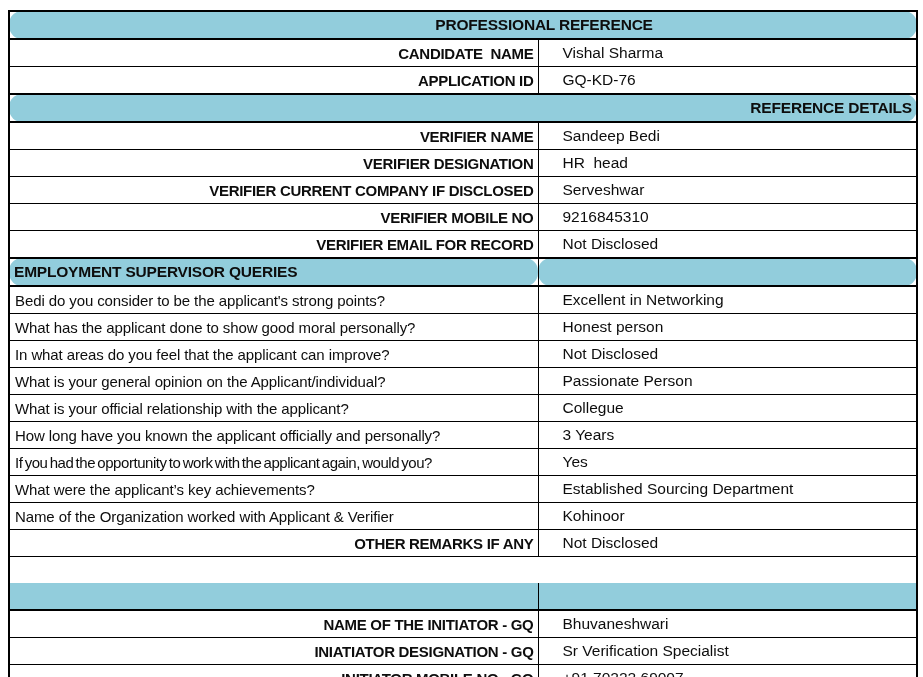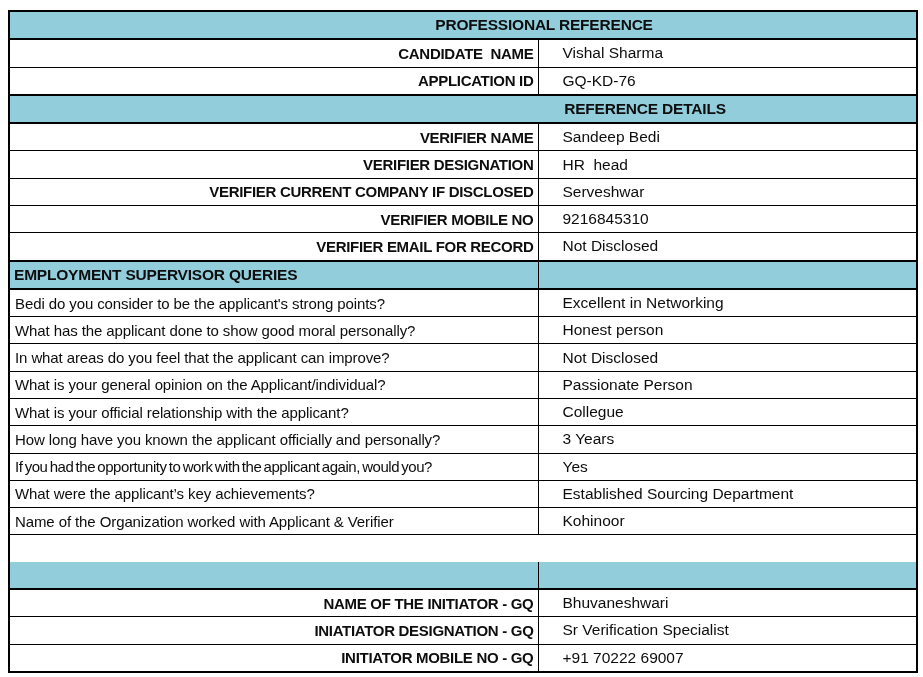--- a/index.html
+++ b/index.html
@@ -34,23 +34,24 @@
     height: 26px;
   }
   
   td.hdr {
     background: var(--section-bg);
     font-weight: bold;
     font-size: 15.5px;
     border-top-width: 2px;
     border-bottom-width: 2px;
     letter-spacing: -0.2px;
+    border-radius: 13px;
   }
   td.hdr-center1 { text-align: center; padding-left: 166px; }
-  td.hdr-center2 { text-align: center; padding-left: 368px; }
+  td.hdr-center2 { text-align: right; padding-left: 368px; }
   
   td.lbl {
     font-weight: bold;
     font-size: 15px;
     letter-spacing: -0.3px;
     padding-left: 5px;
     text-align: right;
   }
   
   td.q {
@@ -162,20 +163,24 @@
   </tr>
   <tr>
     <td class="q">What were the applicant’s key achievements?</td>
     <td class="val">Established Sourcing Department</td>
   </tr>
   <tr>
     <td class="q">Name of the Organization worked with Applicant &amp; Verifier</td>
     <td class="val">Kohinoor</td>
   </tr>
 
+  <tr>
+    <td class="lbl">OTHER REMARKS IF ANY</td>
+    <td class="val">Not Disclosed</td>
+  </tr>
 
   <tr>
     <td class="spacer-white" colspan="2"></td>
   </tr>
   <tr class="blue-spacer">
     <td></td>
     <td></td>
   </tr>
 
   <tr>

